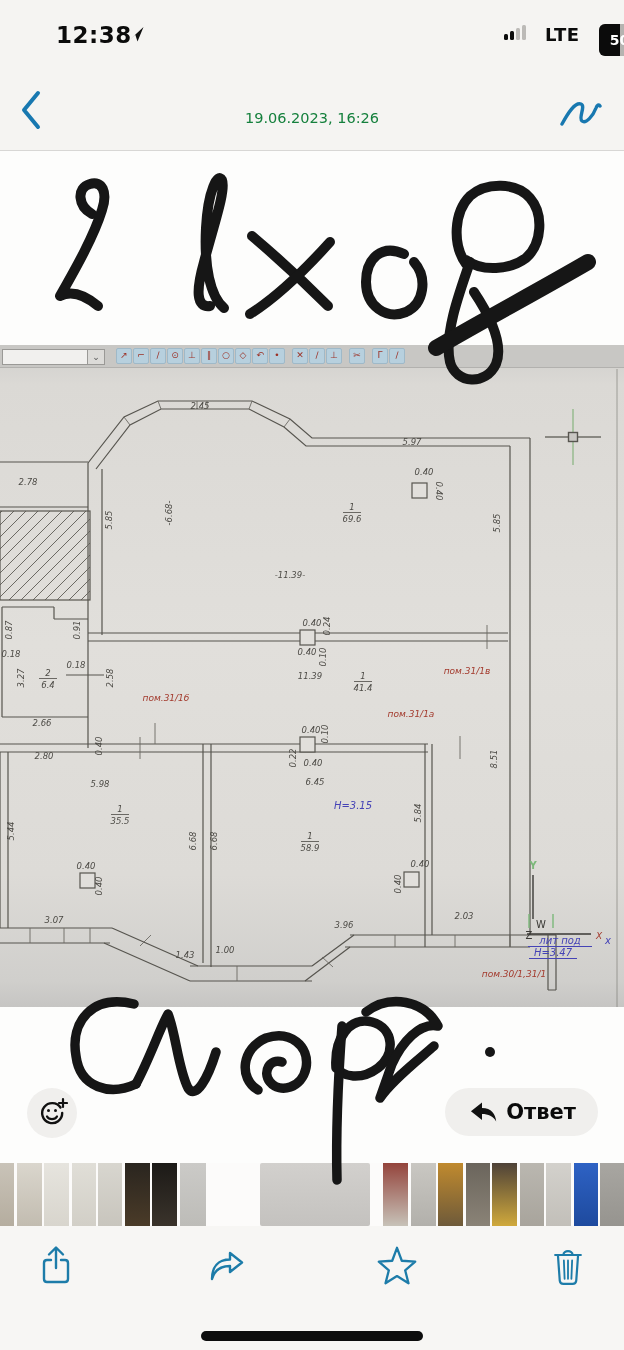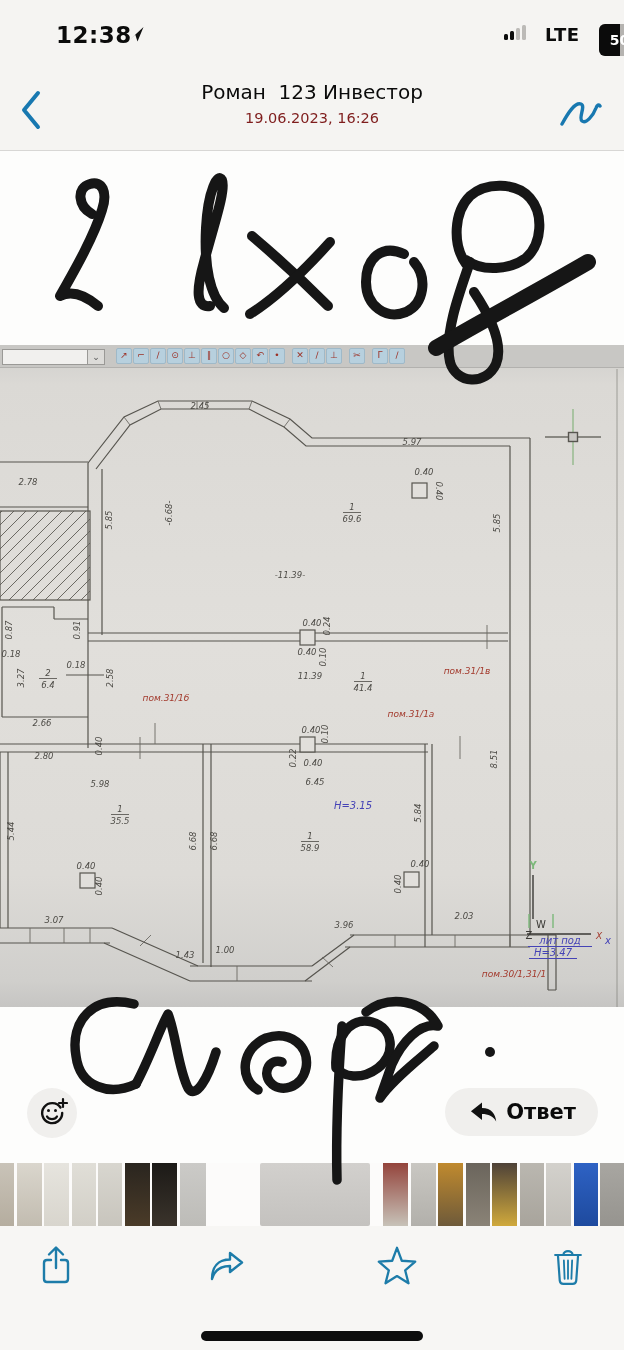--- a/index.html
+++ b/index.html
@@ -17,21 +17,21 @@
   .sb-lte{font-size:18px;font-weight:600;color:#0b0b0b;letter-spacing:.5px;}
   .battery{position:relative;width:42px;height:32px;border-radius:6px;overflow:hidden;background:#b5b3b0;}
   .battery .fill{position:absolute;left:0;top:0;width:50%;height:100%;background:#0b0b0b;}
   .battery .pct{position:absolute;left:0;top:0;width:100%;height:100%;display:flex;align-items:center;justify-content:center;
     font-size:14px;font-weight:700;color:#ffffff;}
   .bat-nub{width:2.5px;height:8px;border-radius:0 2px 2px 0;background:#b5b3b0;margin-left:1px;}
 
   .navbar{position:absolute;left:0;top:54px;width:624px;height:96px;}
   .back-btn{position:absolute;left:10px;top:32px;width:40px;height:48px;display:flex;align-items:center;justify-content:center;cursor:pointer;}
   .nav-title{position:absolute;left:90px;right:90px;top:26px;text-align:center;font-size:20px;font-weight:500;color:#0a0a0a;white-space:pre;}
-  .nav-sub{position:absolute;left:90px;right:90px;top:56px;text-align:center;font-size:14.5px;color:#7f1d1d;}
+  .nav-sub{position:absolute;left:90px;right:90px;top:56px;text-align:center;font-size:14.5px;color:#15803d;}
   .markup-btn{position:absolute;right:18px;top:30px;width:52px;height:52px;display:flex;align-items:center;justify-content:center;cursor:pointer;}
 
   
   .photo{position:absolute;left:0;top:345px;width:624px;height:662px;
     background:linear-gradient(180deg,#cfcecb 0%,#dbd9d5 6%,#e1dfdb 45%,#dddbd7 80%,#d0cfcc 96%,#c6c5c3 100%);}
   .cad-toolbar{position:absolute;left:0;top:0;width:624px;height:22px;background:#c8c7c4;border-bottom:1px solid #b2b1ae;display:flex;align-items:center;}
   .cad-combo{position:absolute;left:2px;top:4px;width:84px;height:14px;background:#f1f0ee;border:1px solid #9a9996;}
   .cad-combo-arrow{position:absolute;left:87px;top:4px;width:16px;height:14px;background:#dcdbd8;border:1px solid #9a9996;
     font-size:9px;color:#555;display:flex;align-items:center;justify-content:center;}
   .cad-icons{display:flex;align-items:center;margin-left:116px;}
@@ -101,21 +101,20 @@
           <div class="bat-nub"></div>
         </div>
       </div>
     </div>
     <div class="navbar">
       <div class="back-btn">
         <svg width="26" height="42" viewBox="0 0 26 42">
           <path d="M21,4 L7,21 L21,38" fill="none" stroke="#1878b0" stroke-width="4" stroke-linecap="round" stroke-linejoin="round"></path>
         </svg>
       </div>
-      <div class="nav-title">Роман  123 Инвестор</div>
       <div class="nav-sub">19.06.2023, 16:26</div>
       <div class="markup-btn">
         <svg width="44" height="38" viewBox="0 0 44 38">
           <path d="M4,33 C10,22 17,11 23,13 C28,15 20,27 24,30 C28,33 35,25 38,17 C39,14 41,13 42,15" fill="none" stroke="#1878b0" stroke-width="3.4" stroke-linecap="round" stroke-linejoin="round"></path>
         </svg>
       </div>
     </div>
   </div>
 
   <div class="photo" aria-label="Роман  123 Инвестор">

